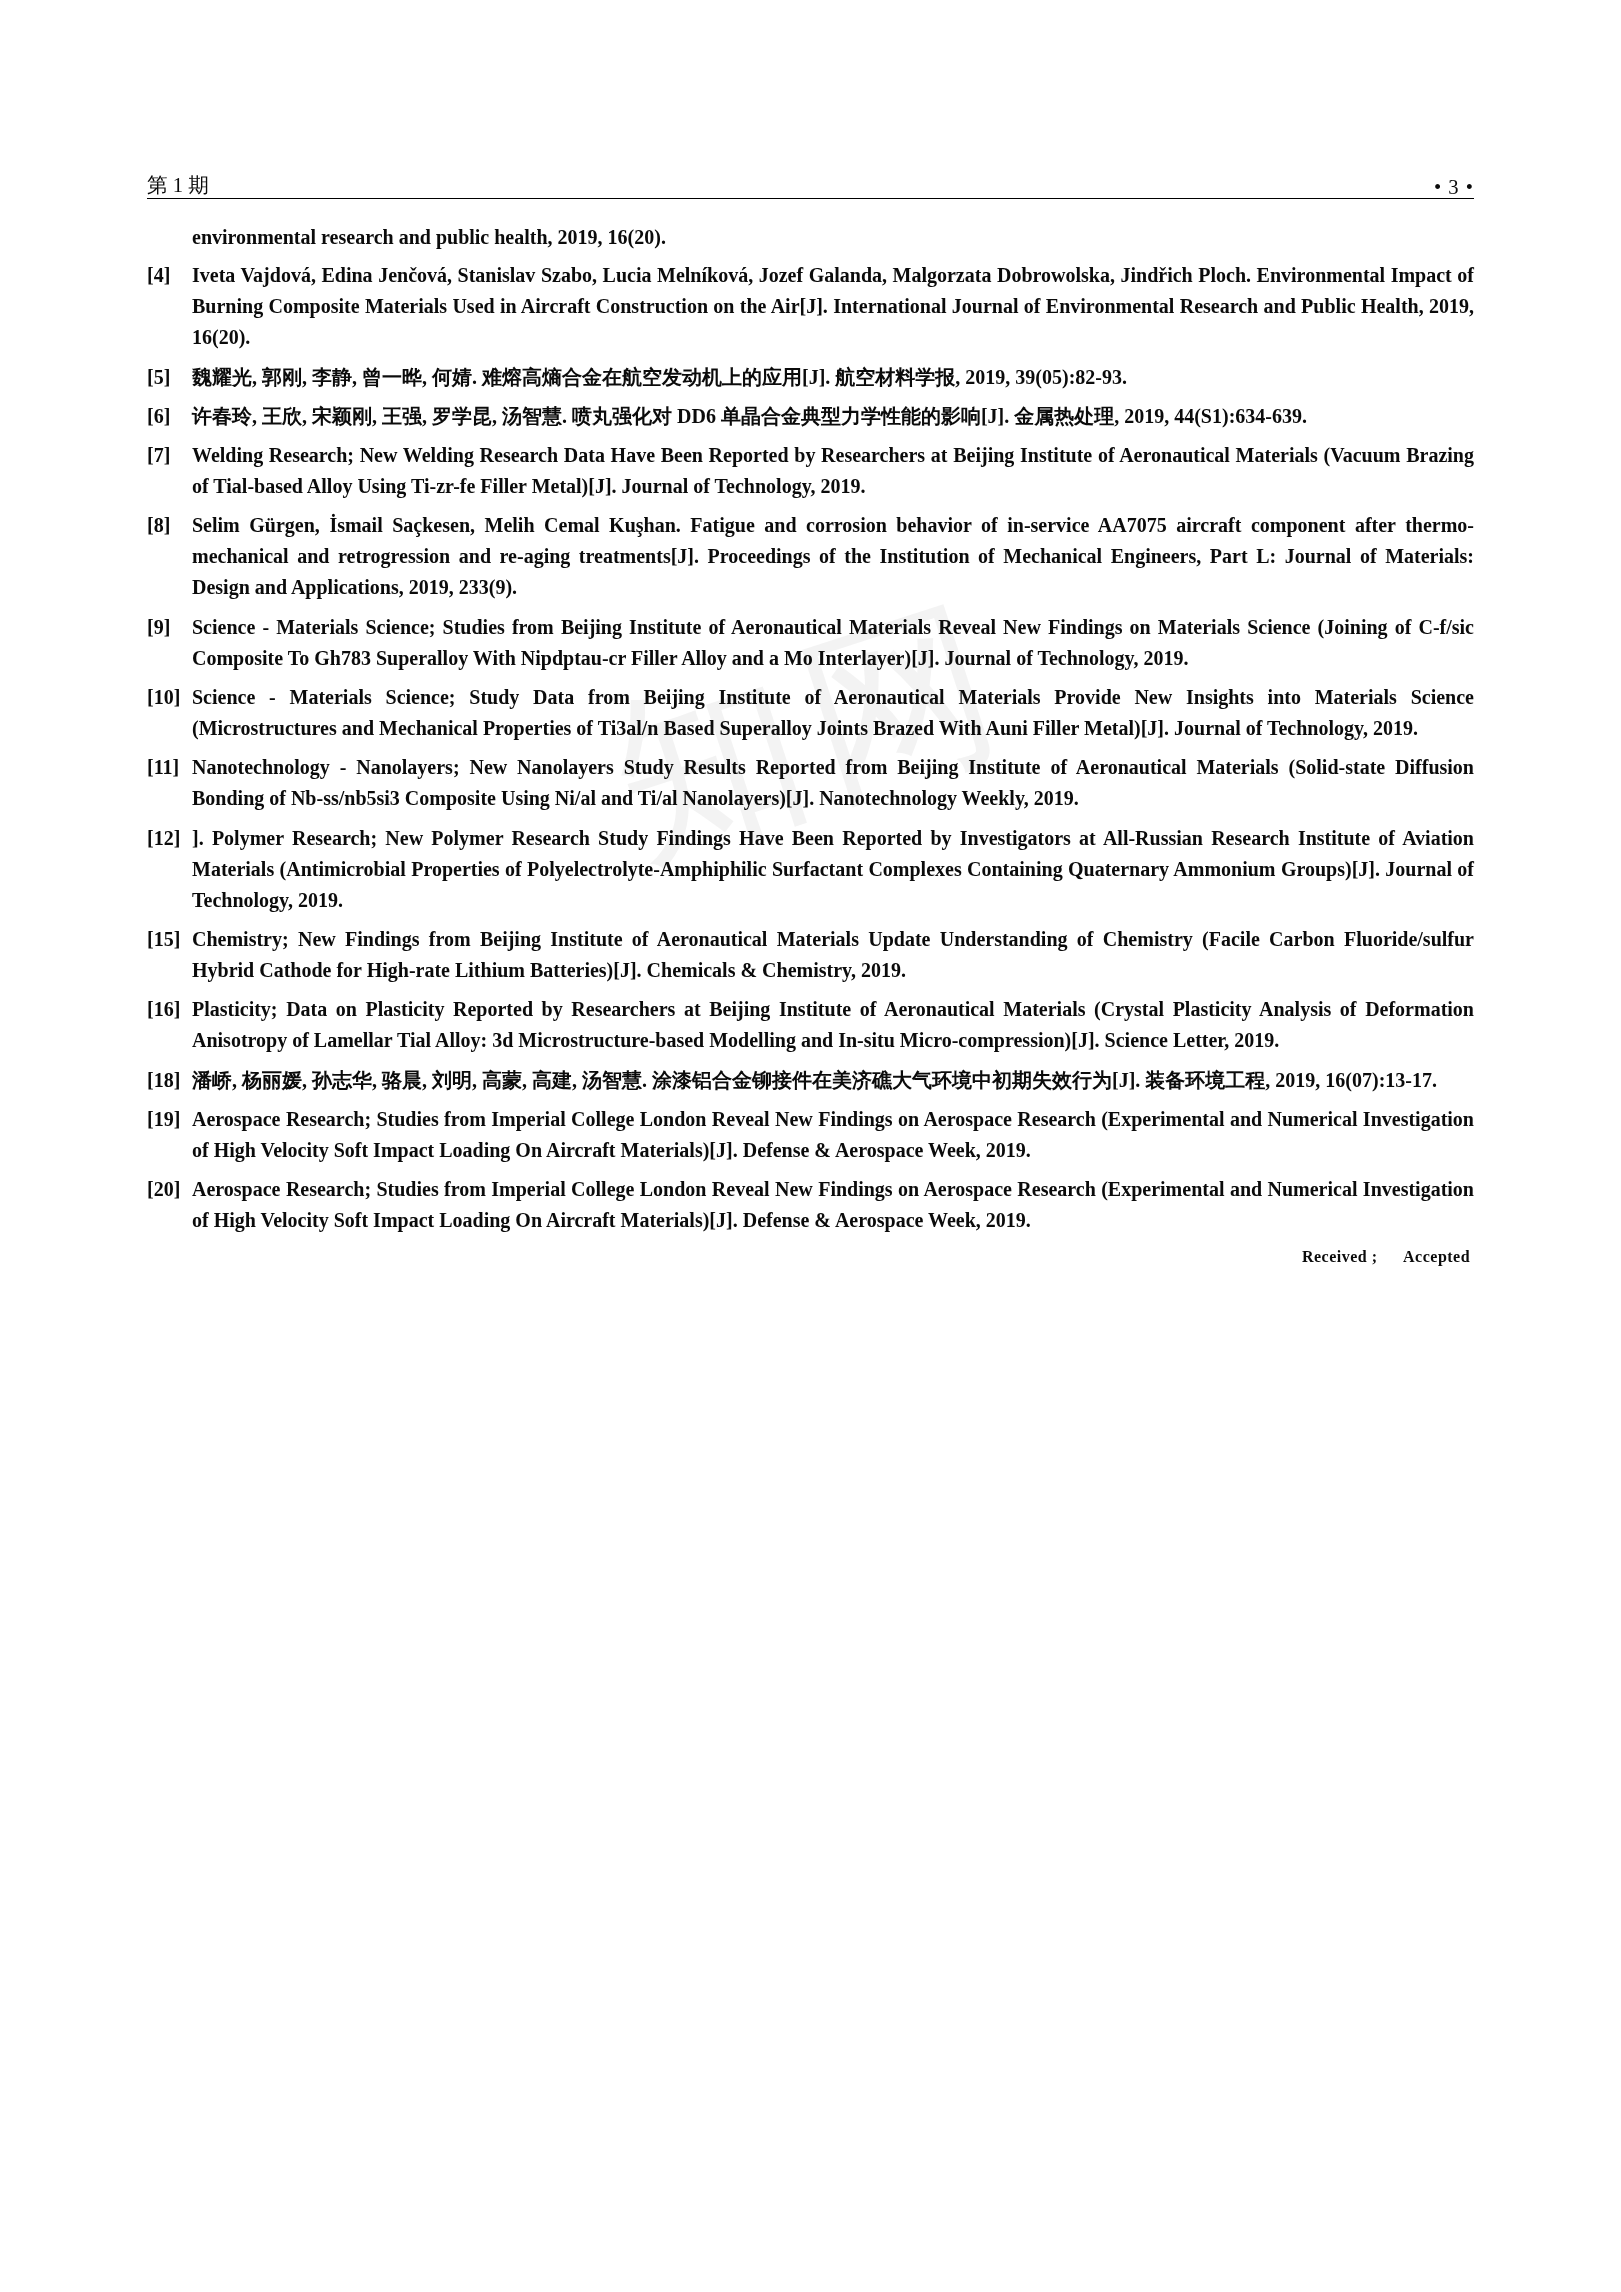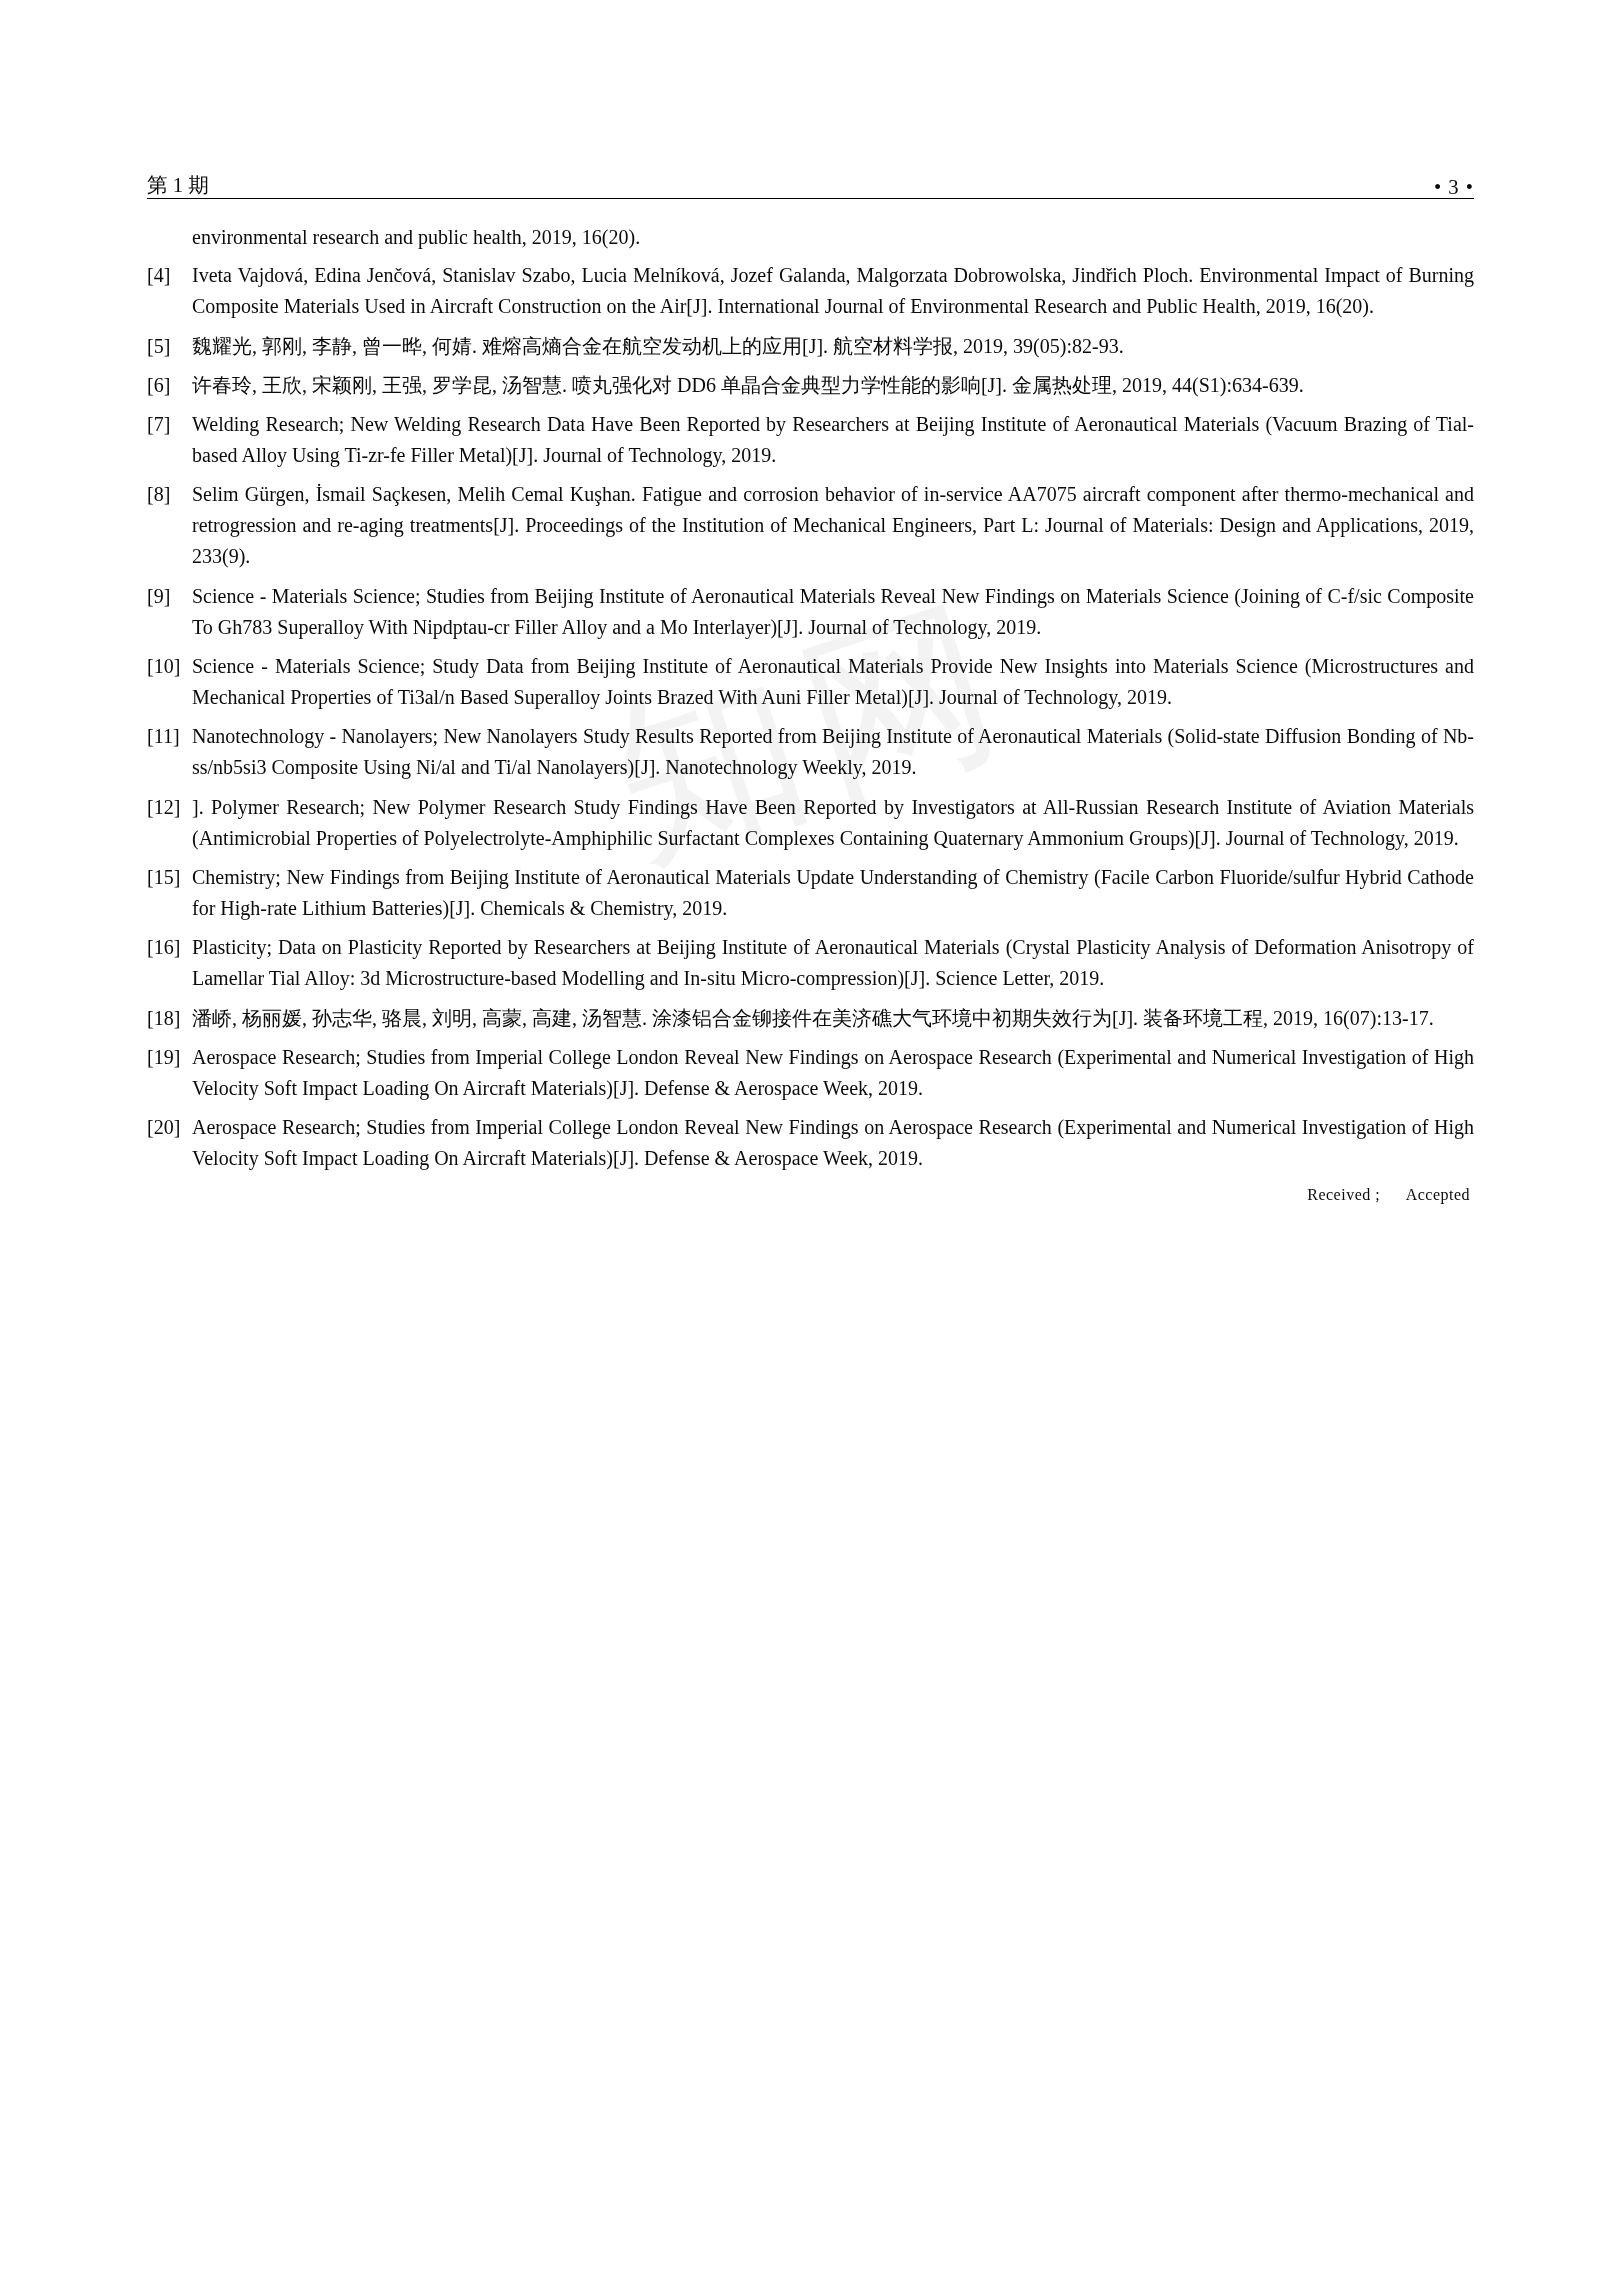--- a/index.html
+++ b/index.html
@@ -54,20 +54,21 @@
     left: 147px;
     right: 147px;
     top: 198px;
     border-top: 1.2px solid #000;
   }
   .body {
     position: absolute;
     left: 147px;
     right: 147px;
     top: 222px;
+    font-weight: bold;
   }
   .cont-line {
     font-size: 20px;
     line-height: 30px;
     text-align: justify;
     text-justify: inter-word;
     padding-left: 45px;
   }
   .ref {
     display: flex;

